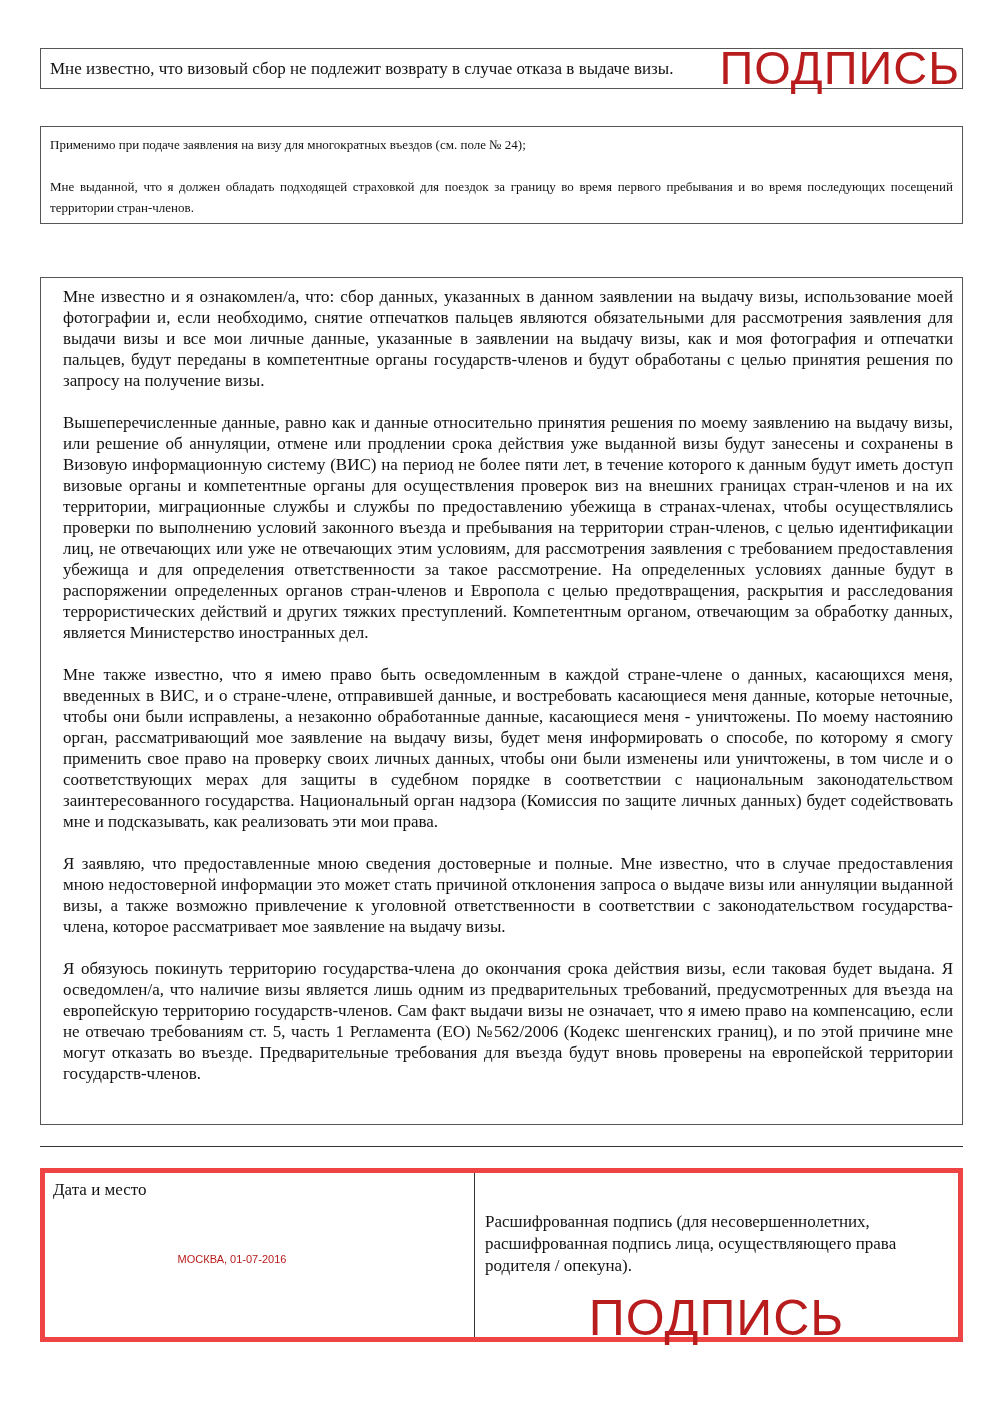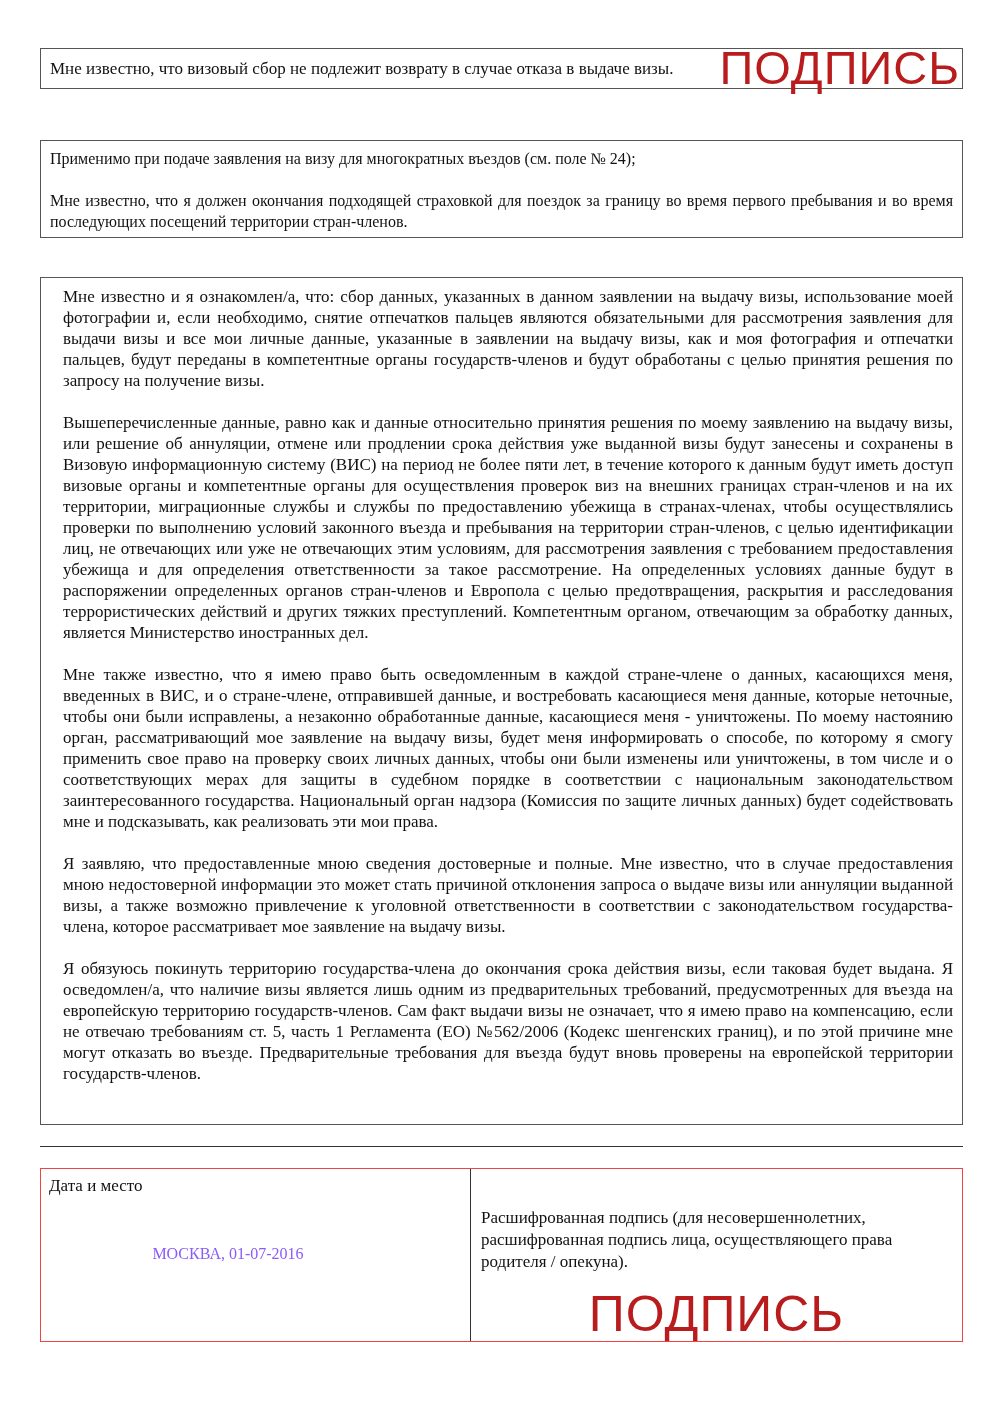--- a/index.html
+++ b/index.html
@@ -24,22 +24,22 @@
   .box-fee .fee-text { font-size: 17px; line-height: 20px; white-space: nowrap; }
   .sig-stamp {
     color: #b91c1c;
     font-family: "Liberation Sans", "DejaVu Sans", sans-serif;
     line-height: 0.95; letter-spacing: 1px; font-weight: 400;
   }
   .sig-stamp.top { font-size: 47px; }
 
   
   .box-insurance {
-    position: absolute; left: 40px; top: 140px; width: 923px; height: 98px;
-    padding: 7px 9px; font-size: 16px; line-height: 21px;
+    position: absolute; left: 40px; top: 126px; width: 923px; height: 98px;
+    padding: 7px 9px; font-size: 13px; line-height: 21px;
   }
   .box-insurance .line1 { margin-bottom: 21px; }
   .box-insurance .para { text-align: justify; }
 
   
   .box-declaration {
     position: absolute; left: 40px; top: 277px; width: 923px; height: 848px;
     padding: 8px 9px; font-size: 17px; line-height: 21px; overflow: hidden;
   }
   .box-declaration p { text-align: justify; margin-bottom: 21px; margin-left: 13px; }
@@ -47,52 +47,52 @@
 
   
   .rule {
     position: absolute; left: 40px; top: 1146px; width: 923px; height: 0;
     border-top: 1px solid #333333;
   }
 
   
   .sig-table {
     position: absolute; left: 40px; top: 1168px; width: 923px; height: 174px;
-    border: 1px solid #ef4444; display: flex;
+    border: 5px solid #ef4444; display: flex;
   }
   .cell-date {
     width: 430px; height: 100%; border-right: 1px solid #333333;
     padding: 6px 8px; position: relative;
   }
   .cell-date .label { font-size: 17px; line-height: 22px; }
   .cell-date .value-wrap {
     margin-top: 48px; text-align: center; padding-right: 55px;
   }
   .cell-date .value {
-    font-family: Liberation Serif, serif;
-    font-size: 16px; color: #8b5cf6;
+    font-family: Liberation Sans, sans-serif;
+    font-size: 11px; color: #b91c1c;
   }
   .cell-sign { flex: 1; padding: 6px 10px; margin-top: 32px; }
   .cell-sign .label { font-size: 17px; line-height: 22px; max-width: 480px; }
   .cell-sign .sig-wrap { text-align: center; margin-top: 18px; }
   .sig-stamp.bottom { font-size: 50px; display: inline-block; }
 </style>
 </head>
 <body>
 
 <div class="page">
 
   <div class="outlined box-fee">
     <span class="fee-text">Мне известно, что визовый сбор не подлежит возврату в случае отказа в выдаче визы.</span>
     <span class="sig-stamp top">ПОДПИСЬ</span>
   </div>
 
   <div class="outlined box-insurance">
     <div class="line1">Применимо при подаче заявления на визу для многократных въездов (см. поле № 24);</div>
-    <div class="para">Мне известно, что я должен окончания подходящей страховкой для поездок за границу во время первого пребывания и во время последующих посещений территории стран-членов.</div>
+    <div class="para">Мне выданной, что я должен обладать подходящей страховкой для поездок за границу во время первого пребывания и во время последующих посещений территории стран-членов.</div>
   </div>
 
   <div class="outlined box-declaration">
     <p>Мне известно и я ознакомлен/а, что: сбор данных, указанных в данном заявлении на выдачу визы, использование моей фотографии и, если необходимо, снятие отпечатков пальцев являются обязательными для рассмотрения заявления для выдачи визы и все мои личные данные, указанные в заявлении на выдачу визы, как и моя фотография и отпечатки пальцев, будут переданы в компетентные органы  государств-членов и будут обработаны с целью принятия  решения по запросу на получение визы.</p>
     <p>Вышеперечисленные данные, равно как и данные относительно принятия решения по моему заявлению на выдачу визы, или решение об аннуляции, отмене или продлении срока действия уже выданной визы будут занесены и сохранены в  Визовую информационную систему (ВИС) на период не более пяти лет, в течение которого к данным будут иметь доступ визовые органы и компетентные органы для осуществления проверок виз на внешних границах стран-членов и на их территории, миграционные службы и службы по предоставлению убежища в странах-членах, чтобы осуществлялись проверки по выполнению условий законного въезда и пребывания на территории стран-членов, с целью идентификации лиц, не отвечающих или уже не отвечающих этим условиям, для рассмотрения заявления с требованием предоставления убежища и для определения ответственности за такое рассмотрение. На определенных условиях данные будут в распоряжении определенных органов стран-членов  и Европола с целью предотвращения, раскрытия и расследования террористических действий и других тяжких преступлений. Компетентным органом, отвечающим за обработку данных, является Министерство иностранных дел.</p>
     <p>Мне также известно, что я имею право быть осведомленным в каждой стране-члене о данных, касающихся меня, введенных в ВИС, и о стране-члене, отправившей данные, и востребовать касающиеся меня данные, которые неточные, чтобы они были исправлены, а незаконно обработанные данные, касающиеся меня - уничтожены. По моему настоянию орган, рассматривающий мое заявление на выдачу визы, будет меня информировать о способе, по которому я смогу применить свое право на проверку своих личных данных, чтобы они были изменены или уничтожены, в том числе и о соответствующих мерах для защиты в судебном порядке в соответствии с национальным законодательством заинтересованного государства. Национальный орган надзора (Комиссия по защите личных данных) будет содействовать мне и подсказывать, как реализовать эти мои права.</p>
     <p>Я заявляю, что предоставленные мною сведения достоверные и полные. Мне известно, что в случае предоставления мною недостоверной информации это может стать причиной отклонения запроса о выдаче визы или аннуляции выданной визы, а также возможно привлечение к уголовной ответственности в соответствии с законодательством государства-члена, которое рассматривает мое заявление на выдачу визы.</p>
     <p>Я обязуюсь покинуть территорию государства-члена до окончания срока действия визы, если таковая будет выдана.  Я осведомлен/а, что наличие визы является лишь одним из предварительных требований, предусмотренных для въезда на европейскую территорию государств-членов. Сам факт выдачи визы не означает, что я имею право на компенсацию, если не отвечаю требованиям ст. 5, часть 1 Регламента (ЕО) №562/2006 (Кодекс шенгенских границ), и по этой причине мне могут отказать во въезде. Предварительные требования для въезда будут вновь проверены на европейской территории государств-членов.</p>
   </div>
 

